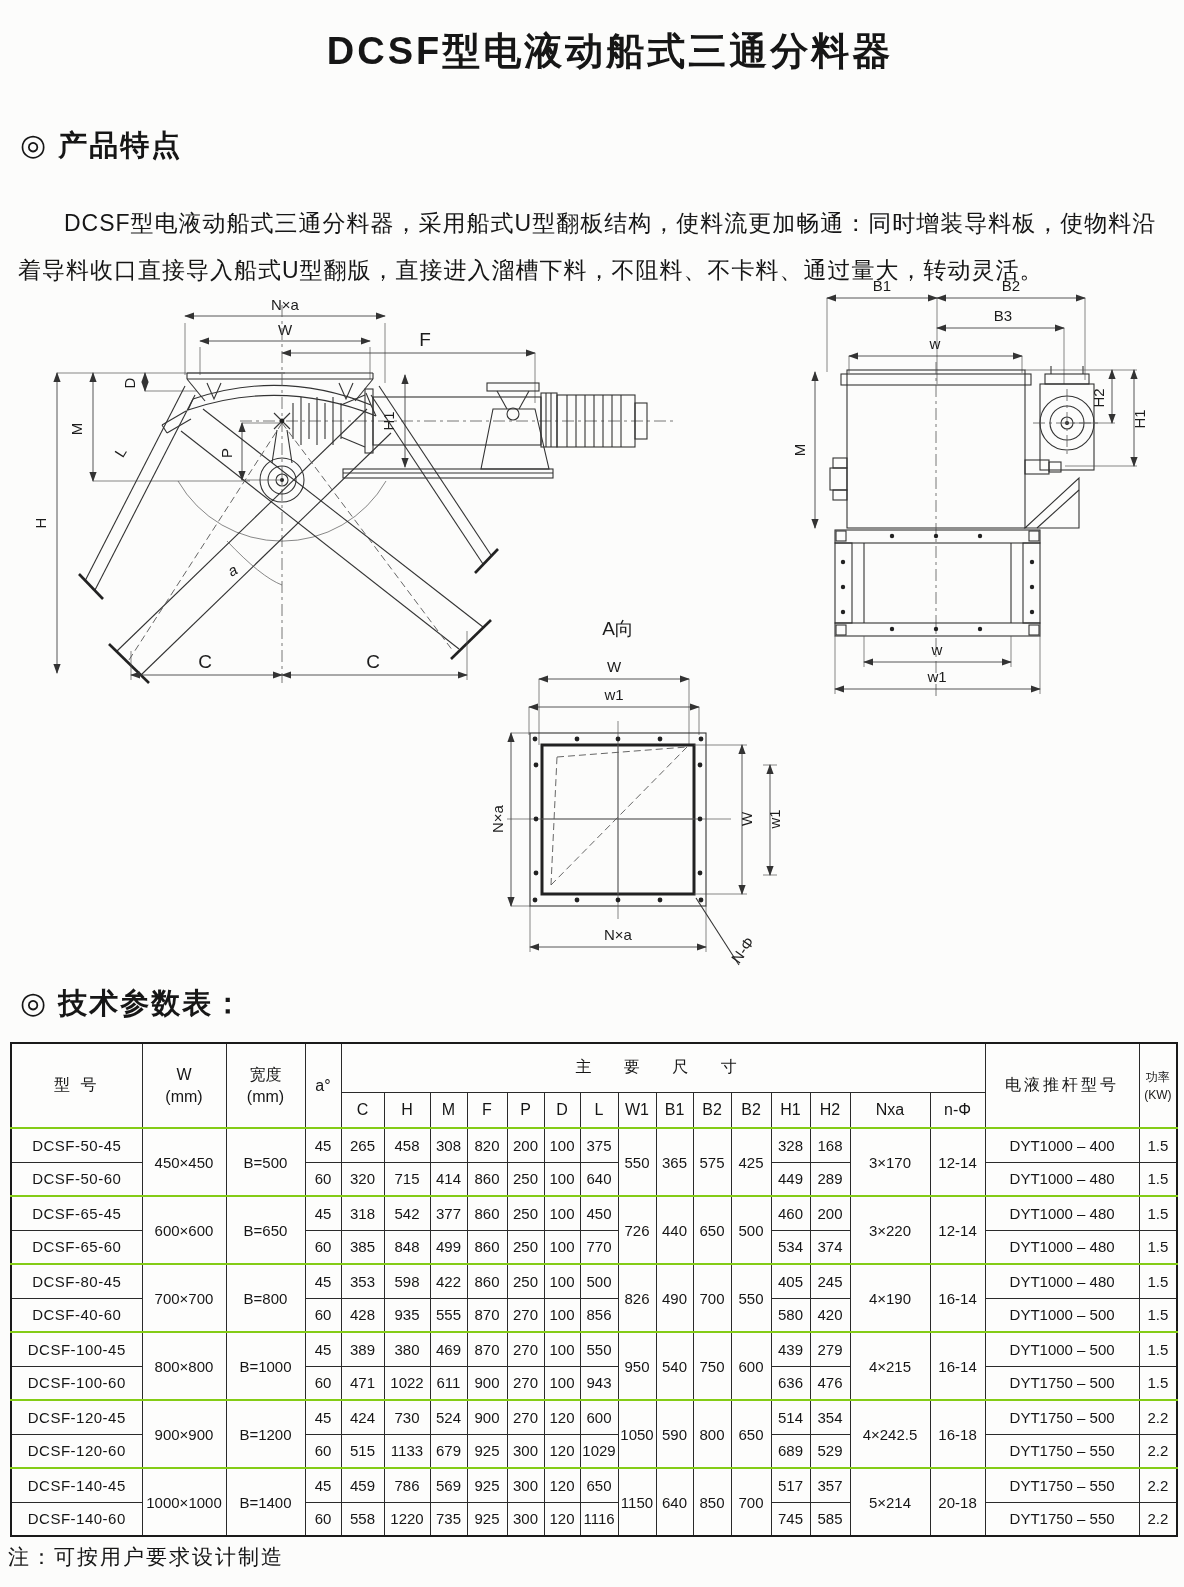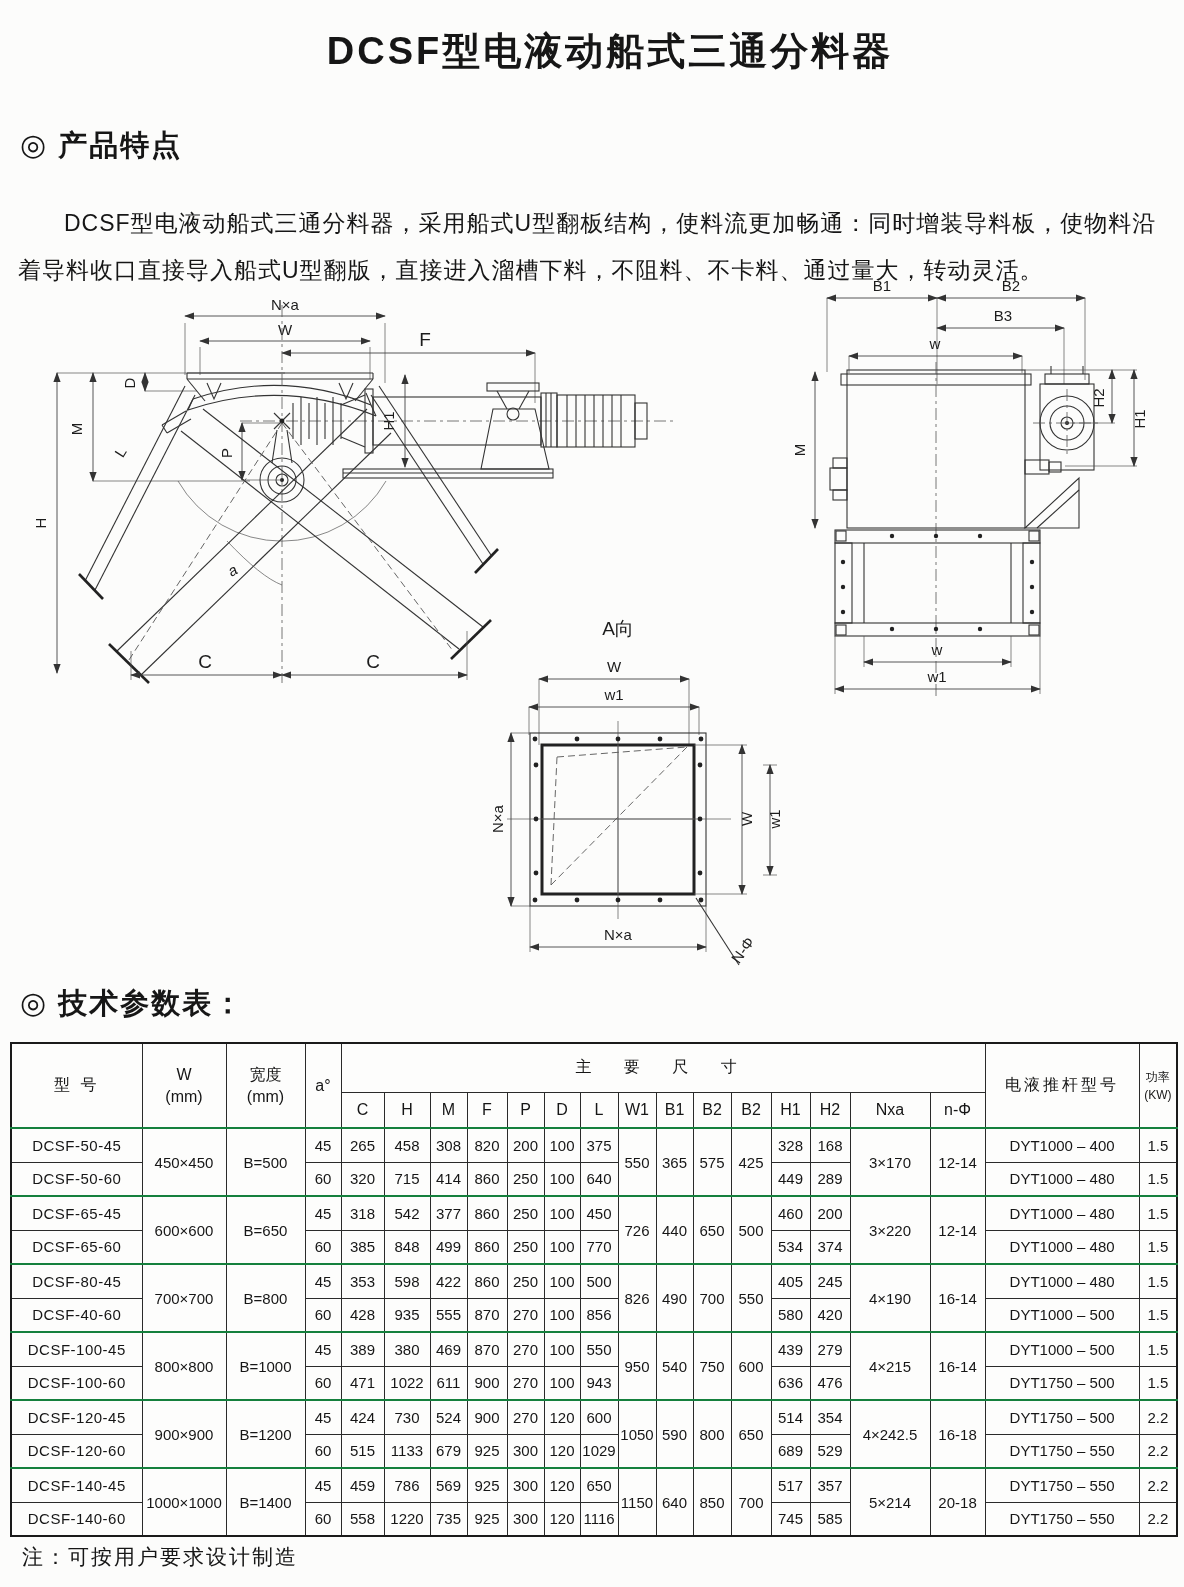--- a/index.html
+++ b/index.html
@@ -6,21 +6,21 @@
   .page{position:relative;width:1184px;height:1587px;background:#fcfcfb;color:#161616;
         font-family:"Liberation Sans",sans-serif;overflow:hidden;margin:0 auto;}
   .title{position:absolute;top:26px;left:0;width:100%;text-align:center;
          font-size:38px;font-weight:700;letter-spacing:3px;padding-left:36px;box-sizing:border-box;}
   .sec-head{position:absolute;left:20px;font-size:29px;font-weight:700;letter-spacing:2px;}
   .sec-head .bullet{font-size:30px;font-weight:400;margin-right:10px;}
   #sec1{top:126px;}
   #sec2{top:984px;}
   .intro{position:absolute;top:200px;left:18px;width:1150px;font-size:23px;line-height:47px;
          text-indent:2em;letter-spacing:1px;}
-  .note{position:absolute;top:1543px;left:22px;font-size:21px;letter-spacing:2px;}
+  .note{position:absolute;top:1543px;left:8px;font-size:21px;letter-spacing:2px;}
   svg{position:absolute;overflow:visible;}
   #svg-side{left:35px;top:283px;}
   #svg-end{left:795px;top:272px;}
   #svg-aview{left:485px;top:595px;}
   svg text{font-family:"Liberation Sans",sans-serif;font-size:15px;fill:#1c1c1c;}
   svg .big{font-size:19px;}
   .ln{stroke:#333;stroke-width:1.1;fill:none;}
   .thk{stroke:#222;stroke-width:2.6;fill:none;}
   .dim{stroke:#444;stroke-width:0.9;fill:none;}
   .ext{stroke:#555;stroke-width:0.7;fill:none;}
@@ -28,21 +28,21 @@
   .dash{stroke:#555;stroke-width:0.9;fill:none;stroke-dasharray:7 4;}
   .dot{fill:#222;stroke:none;}
   
   .params{position:absolute;top:1042px;left:10px;border-collapse:collapse;table-layout:fixed;
           width:1166px;border:2px solid #1a1a1a;background:#fdfdfc;}
   .params th,.params td{border:1px solid #2a2a2a;text-align:center;vertical-align:middle;
           padding:0;font-weight:400;font-size:15px;overflow:hidden;}
   .params thead tr:first-child{height:49px;}
   .params thead tr:last-child{height:36px;}
   .params thead th{font-size:16px;}
-  .params tbody{border-top:2px solid #15803d;}
+  .params tbody{border-top:2px solid #84cc16;}
   .params tbody tr{height:34px;}
   .th-cn{font-size:17px;letter-spacing:3px;}
   .th-main{font-size:18px;letter-spacing:14px;}
   .th-two div{line-height:22px;font-size:16px;}
   .th-pow div{line-height:18px;font-size:12px;}
   .c-model{font-size:14.5px;letter-spacing:0.5px;}
   .c-pusher{font-size:16px;}
 </style>
 </head>
 <body>

